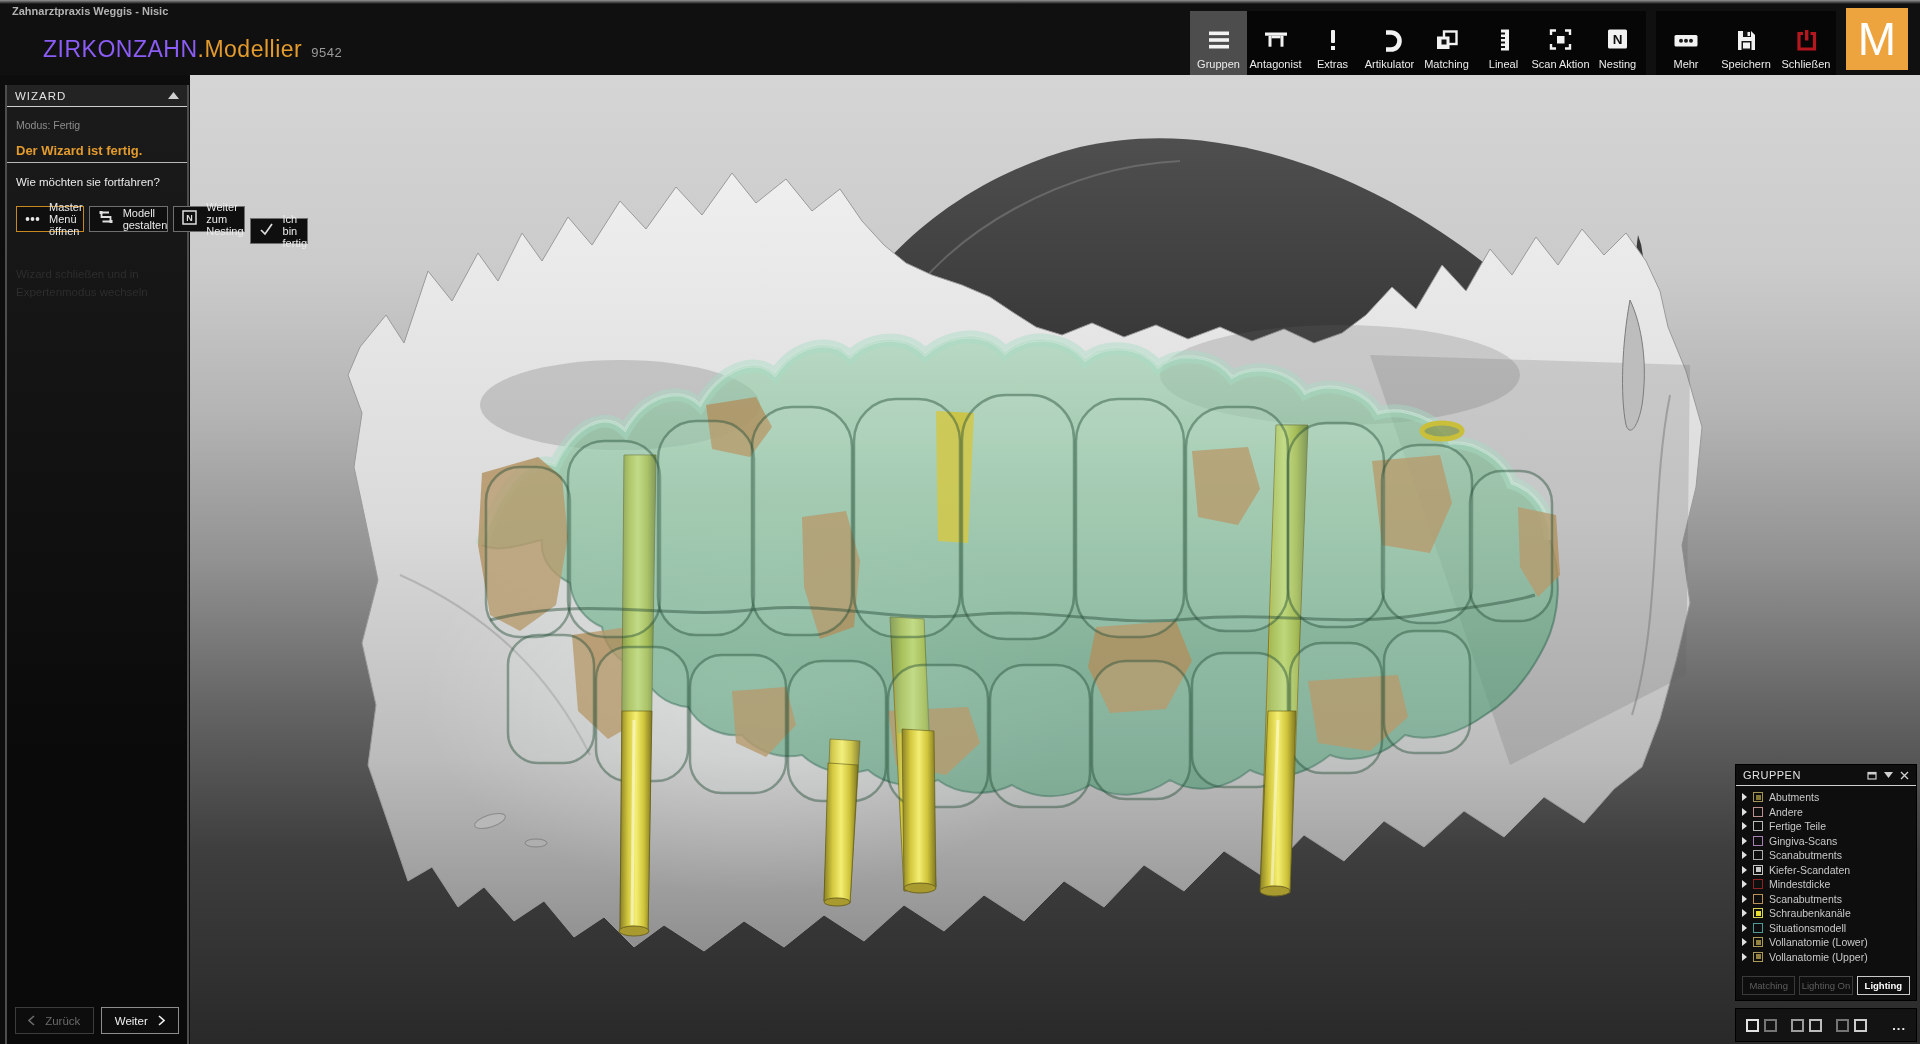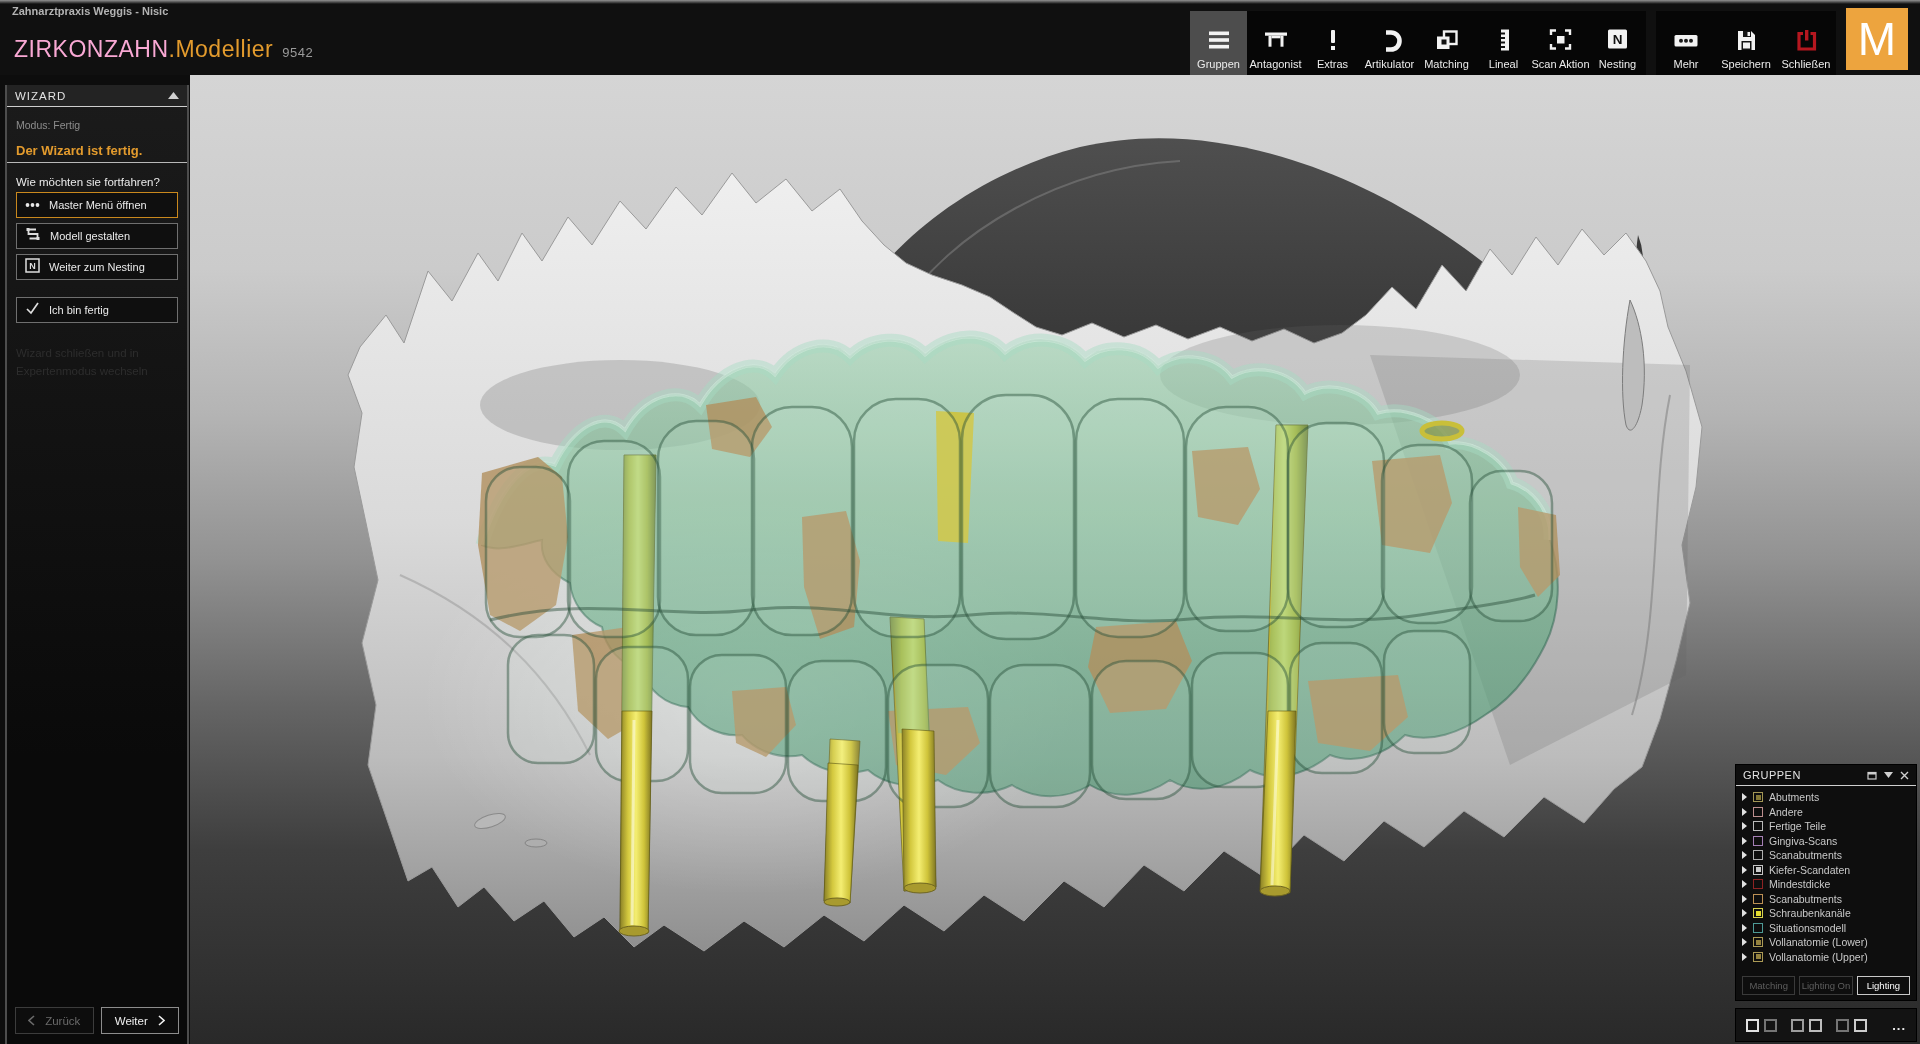--- a/index.html
+++ b/index.html
@@ -5,21 +5,21 @@
   * { margin:0; padding:0; box-sizing:border-box; }
   html,body { width:1920px; height:1044px; overflow:hidden; background:#0d0d0d;
               font-family:"Liberation Sans", sans-serif; }
 
   
   .topbar { position:absolute; left:0; top:0; width:1920px; height:75px; background:#101010; z-index:30; }
   .top-highlight { position:absolute; left:0; top:0; width:100%; height:4px;
                    background:linear-gradient(to bottom, rgba(170,170,170,.85), rgba(40,40,40,0)); }
   .win-title { position:absolute; left:12px; top:5px; font-size:11px; font-weight:bold; color:#b3b3b3; }
   .app-title { position:absolute; left:14px; top:36px; font-size:23px; letter-spacing:.5px; }
-  .app-title .brand  { color:#f9a8d4; }
+  .app-title .brand  { color:#8b5cf6;margin-left:29px; }
   .app-title .product{ color:#e39b2d; }
   .app-title .version{ color:#9a9a9a; font-size:13px; margin-left:9px; }
 
   .toolbar-main  { position:absolute; left:1190px; top:11px; height:64px; display:flex; background:#060606; }
   .toolbar-right { position:absolute; left:1656px; top:11px; height:64px; display:flex; background:#060606; }
   .tb-btn { width:57px; height:64px; display:flex; flex-direction:column; align-items:center;
             justify-content:flex-end; padding-bottom:5px; gap:5px; cursor:default; }
   .tb-btn.active { background:#4d4d4d; }
   .tb-btn .lbl { font-size:11px; color:#ececec; white-space:nowrap; }
   .tb-btn .ic { height:26px; display:flex; align-items:center; justify-content:center; }
@@ -37,21 +37,21 @@
              background:linear-gradient(to bottom,#1b1b1b,#0a0a0a 70%);
              border-left:2px solid #4d4d4d; border-right:2px solid #4d4d4d; }
   .wiz-header { height:22px; background:#232323; border-bottom:1px solid #cfcfcf;
                 display:flex; align-items:center; justify-content:space-between; padding:0 8px; }
   .wiz-header .t { font-size:11.5px; color:#e2e2e2; letter-spacing:1px; }
   .wiz-body { padding:8px 9px; }
   .wiz-mode { font-size:10.5px; color:#8d8d8d; margin-top:4px; }
   .wiz-status { font-size:13px; font-weight:bold; color:#e39b2d; margin-top:12px; }
   .wiz-rule { border:none; border-top:1px solid #b9b9b9; margin:4px -9px 0 -9px; }
   .wiz-question { font-size:11.5px; color:#eaeaea; margin-top:13px; }
-  .wiz-actions { margin-top:4px; display:flex; flex-direction:column; gap:5px; }
+  .wiz-actions { margin-top:18px; display:flex; flex-direction:row; gap:5px; }
   .wiz-btn { height:26px; border:1px solid #6f6f6f; background:#0f0f0f; display:flex;
              align-items:center; gap:9px; padding-left:8px; cursor:pointer; }
   .wiz-btn.highlight { border-color:#c9881d; }
   .wiz-btn.gap { margin-top:12px; }
   .wiz-btn .lbl { font-size:11px; color:#eaeaea; }
   .wiz-hint { margin-top:22px; font-size:11.5px; color:#2d2d2d; line-height:1.55; }
   .wiz-footer { position:absolute; left:8px; right:8px; bottom:10px; display:flex; gap:7px; }
   .nav-btn { flex:1; height:27px; border:1px solid #3c3c3c; background:#0d0d0d; display:flex;
              align-items:center; justify-content:center; gap:10px; font-size:11.5px; color:#6a6a6a; cursor:pointer; }
   .nav-btn.enabled { border-color:#8d8d8d; color:#f0f0f0; }
@@ -63,21 +63,21 @@
                 border-bottom:1px solid #cfcfcf; }
   .grp-header .t { font-size:11px; color:#e3e3e3; letter-spacing:.5px; flex:1; }
   .grp-rows { padding:4px 0 0 6px; }
   .grp-row { height:14.5px; display:flex; align-items:center; gap:6px; cursor:pointer; }
   .grp-row .lbl { font-size:10.5px; color:#c9c9c9; }
   .cbx { width:10px; height:10px; border:1px solid #999; display:flex; align-items:center; justify-content:center; }
   .cbx .in { width:5px; height:5px; }
   .grp-footer { position:absolute; left:6px; right:6px; bottom:5px; display:flex; gap:4px; }
   .grp-fbtn { flex:1; height:19px; border:1px solid #3a3a3a; background:#0e0e0e; color:#5e5e5e;
               font-size:9.5px; display:flex; align-items:center; justify-content:center; cursor:pointer; }
-  .grp-fbtn.on { border-color:#c9c9c9; color:#ffffff; font-weight:normal; }
+  .grp-fbtn.on { border-color:#c9c9c9; color:#ffffff; font-weight:bold; }
 
   
   .viewbar { position:absolute; left:1735px; top:1008px; width:182px; height:34px; z-index:40;
              background:#131313; border:1px solid #000; display:flex; align-items:center; padding:0 10px; }
   .vb-sq { width:13px; height:13px; border:2px solid #888; background:transparent; cursor:pointer; }
   .vb-gap-s { width:5px; } .vb-gap-l { width:14px; }
   .vb-dots { margin-left:auto; font-size:13px; font-weight:bold; color:#ececec; letter-spacing:1px; cursor:pointer; }
 </style>
 </head>
 <body>

